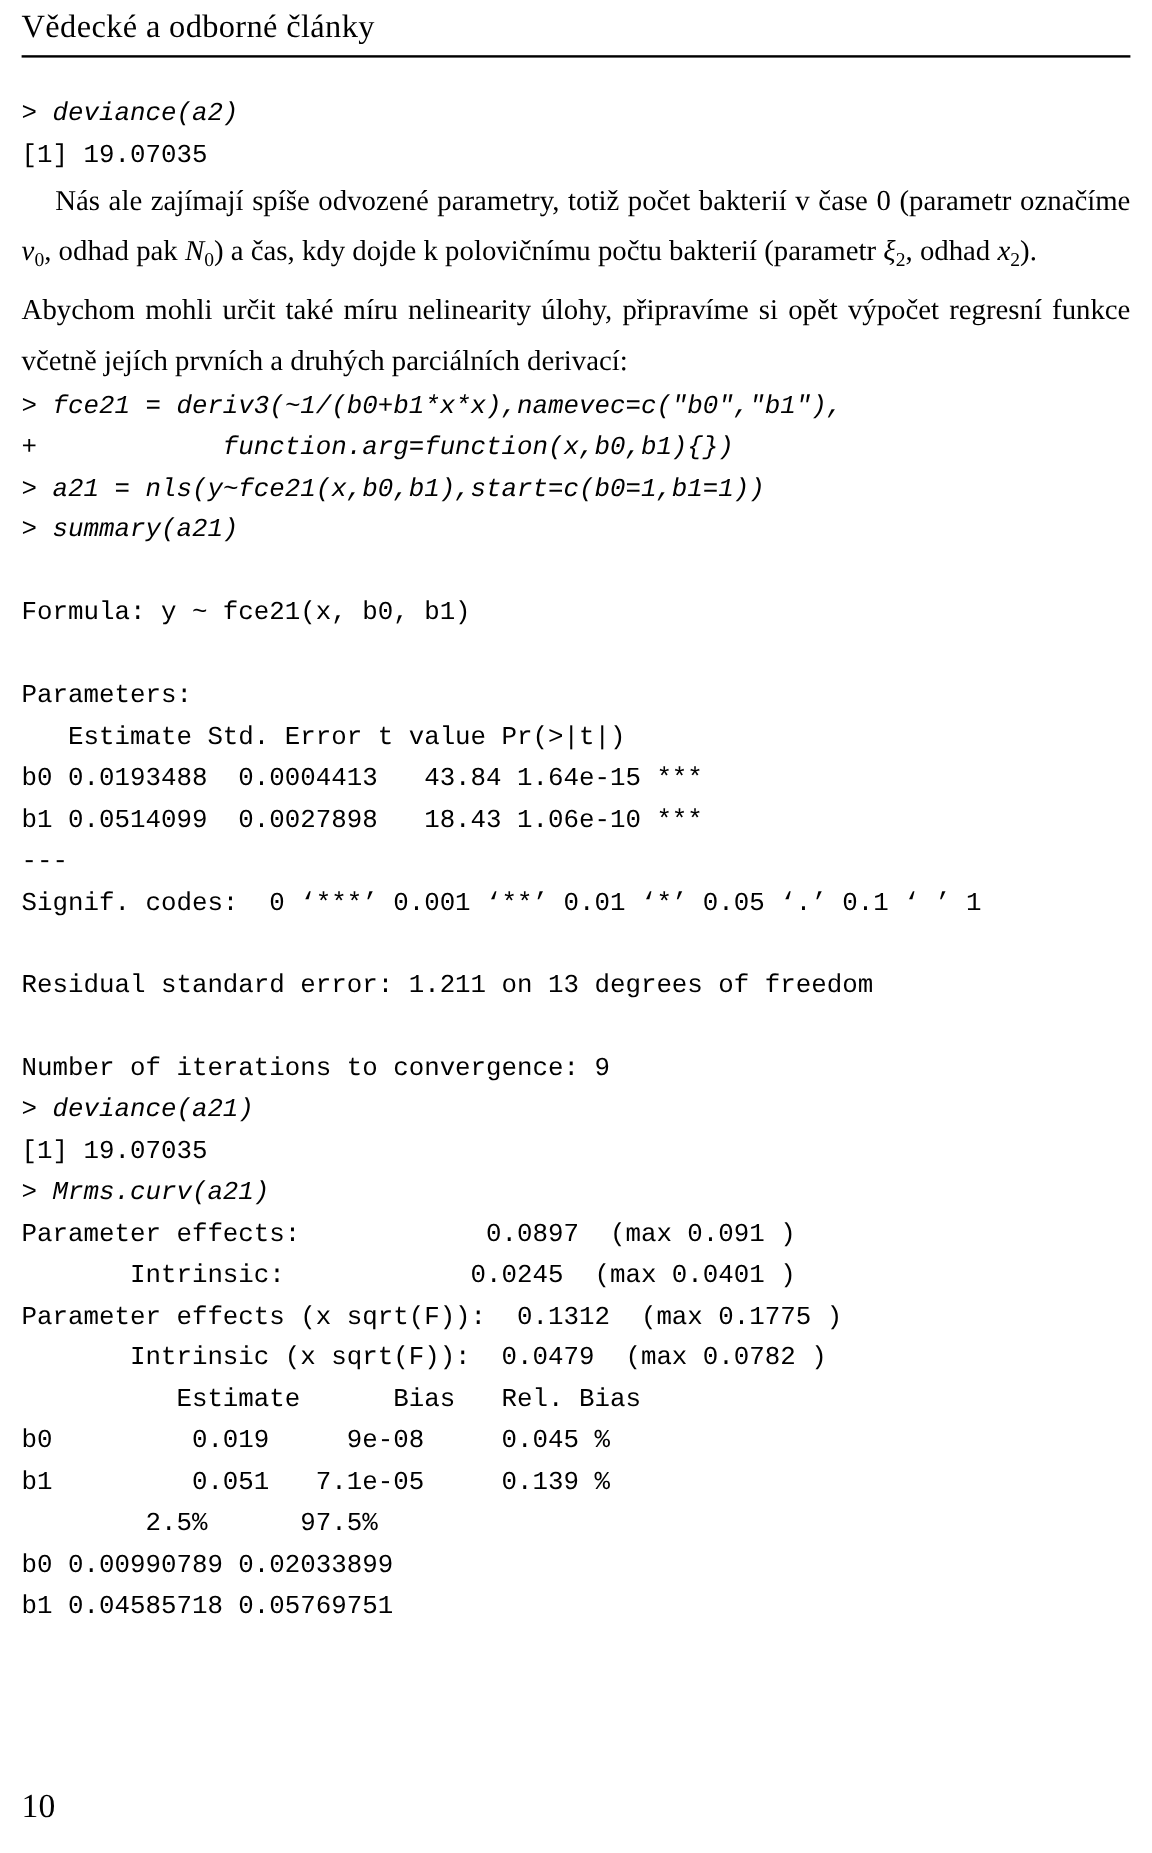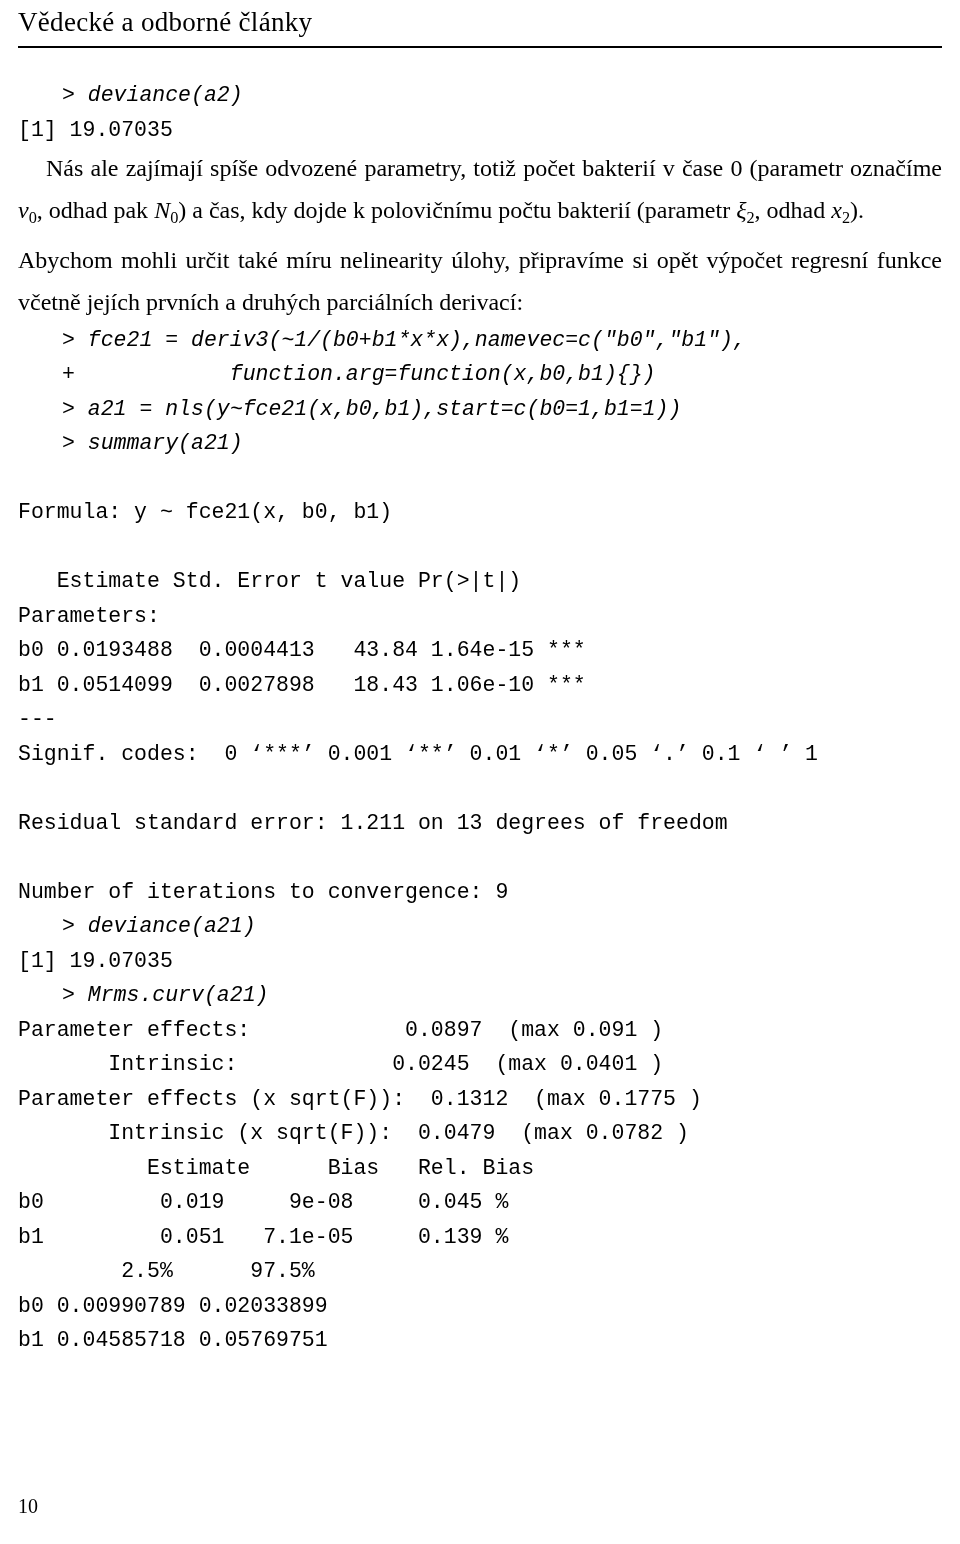--- a/index.html
+++ b/index.html
@@ -52,21 +52,20 @@
   }
   .code {
     font-family: "Liberation Mono", monospace;
     font-size: 21.5px;
     line-height: 34.5px;
     white-space: pre;
     letter-spacing: 0px;
   }
   .code.italic {
     font-style: italic;
-    margin-left: 44px;
   }
   .prose {
     font-family: "Liberation Serif", serif;
     font-size: 24px;
     line-height: 42px;
     text-align: justify;
     text-justify: inter-word;
   }
   .prose .indent {
     display: inline-block;
@@ -81,21 +80,21 @@
   }
   .mathit {
     font-family: "Liberation Serif", serif;
     font-style: italic;
   }
   .folio {
     position: absolute;
     left: 18px;
     top: 1492px;
     font-family: "Liberation Serif", serif;
-    font-size: 20px;
+    font-size: 28px;
     line-height: 28px;
   }
 </style>
 </head>
 <body>
 
 <div class="page">
 
   <div class="header">
     <div class="header-title">Vědecké a odborné články</div>
@@ -113,22 +112,22 @@
 
     <div class="code italic">&gt; fce21 = deriv3(~1/(b0+b1*x*x),namevec=c("b0","b1"),</div>
     <div class="code italic">+            function.arg=function(x,b0,b1){})</div>
     <div class="code italic">&gt; a21 = nls(y~fce21(x,b0,b1),start=c(b0=1,b1=1))</div>
     <div class="code italic">&gt; summary(a21)</div>
 
     <div class="blank"></div>
 
     <div class="code">Formula: y ~ fce21(x, b0, b1)</div>
     <div class="blank"></div>
+    <div class="code">Parameters:</div>
     <div class="code">   Estimate Std. Error t value Pr(&gt;|t|)</div>
-    <div class="code">Parameters:</div>
     <div class="code">b0 0.0193488  0.0004413   43.84 1.64e-15 ***</div>
     <div class="code">b1 0.0514099  0.0027898   18.43 1.06e-10 ***</div>
     <div class="code">---</div>
     <div class="code">Signif. codes:  0 ‘***’ 0.001 ‘**’ 0.01 ‘*’ 0.05 ‘.’ 0.1 ‘ ’ 1</div>
     <div class="blank"></div>
     <div class="code">Residual standard error: 1.211 on 13 degrees of freedom</div>
     <div class="blank"></div>
     <div class="code">Number of iterations to convergence: 9</div>
 
     <div class="code italic">&gt; deviance(a21)</div>

